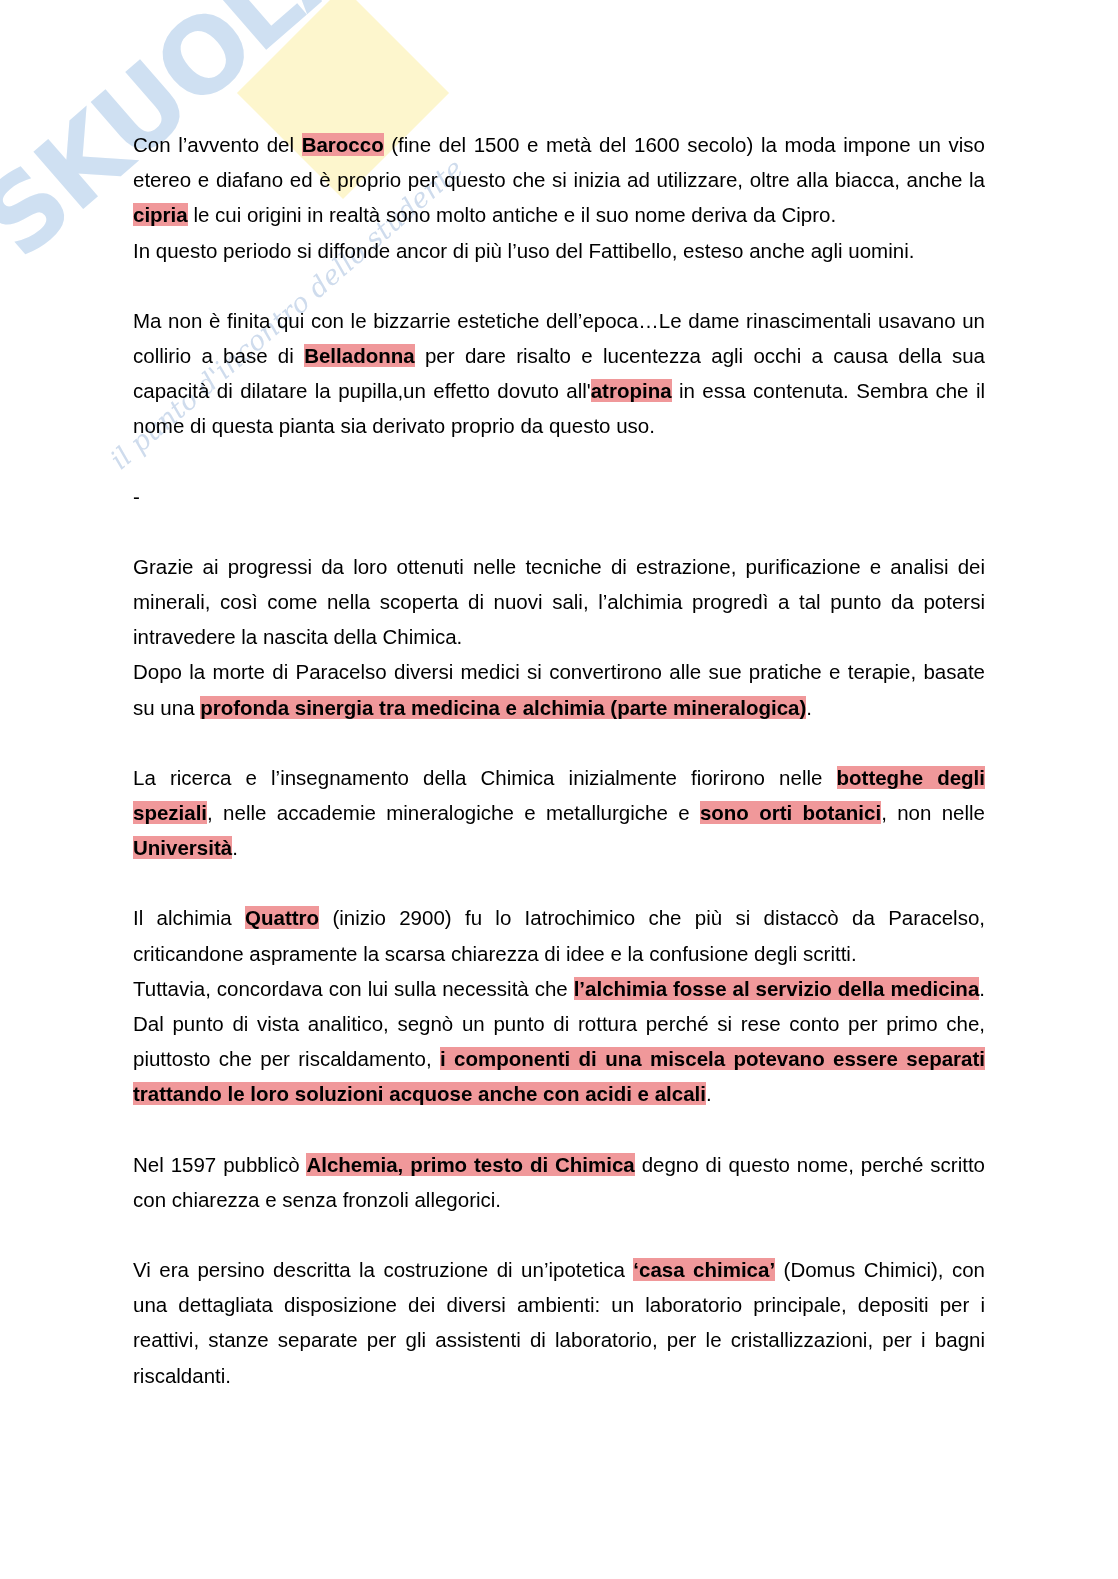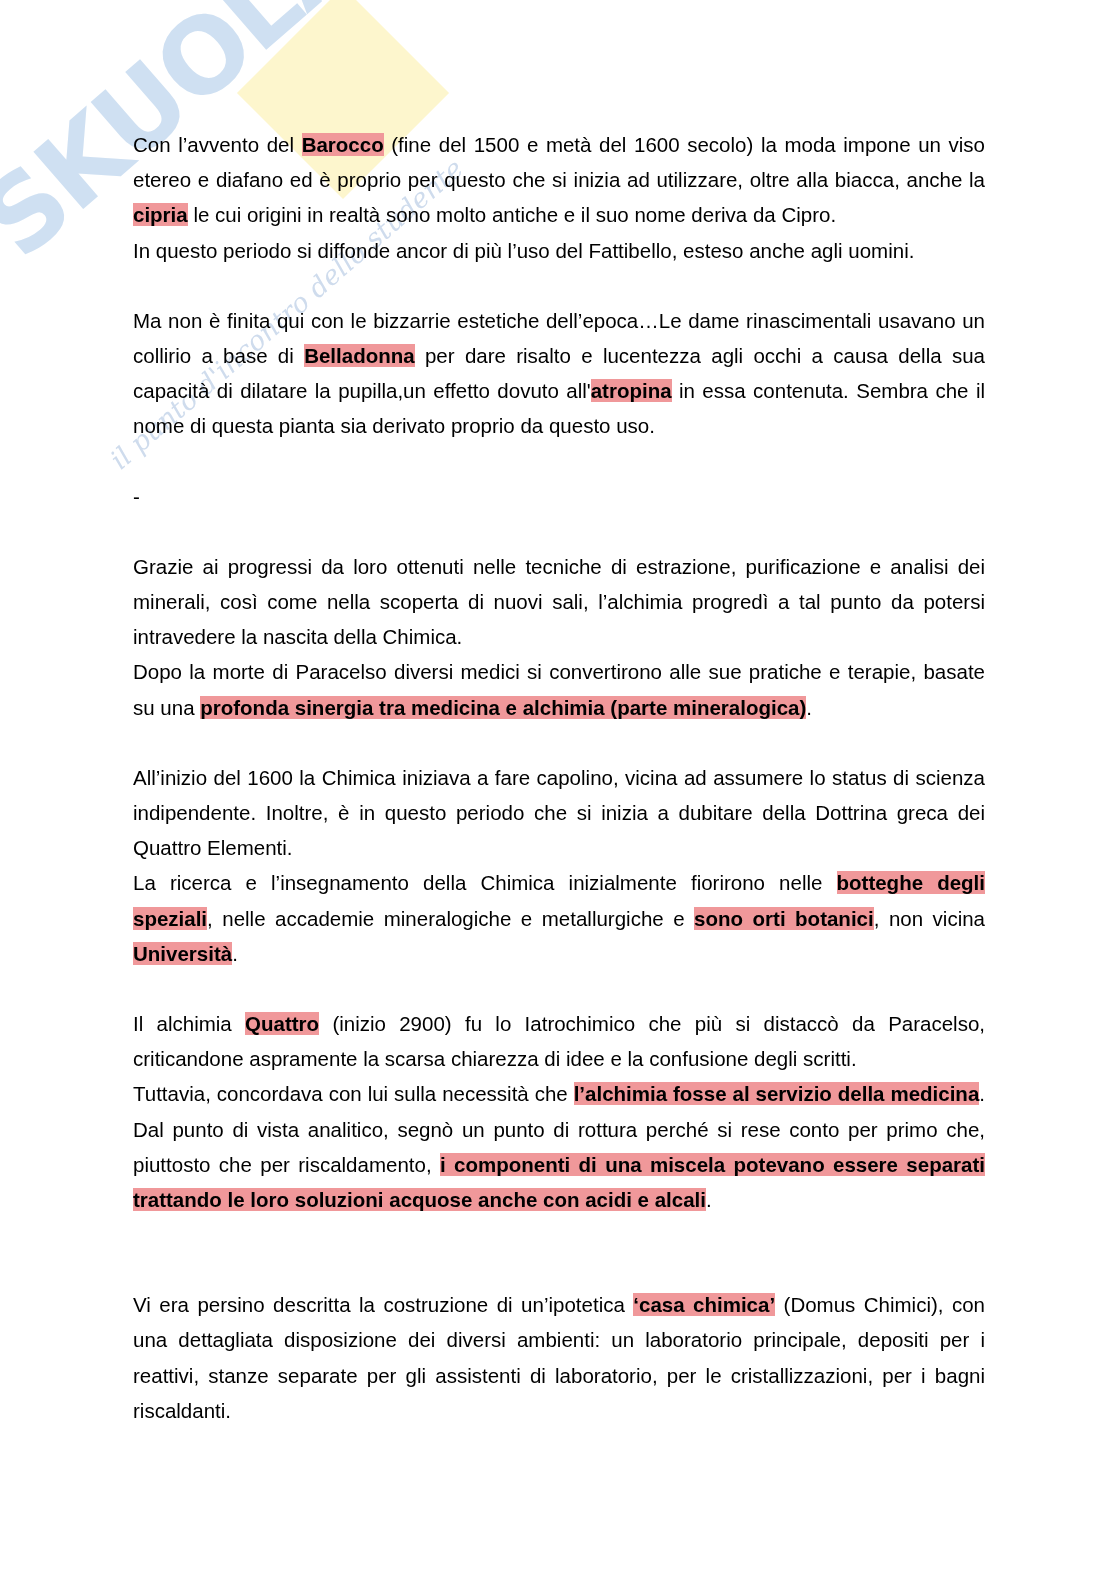--- a/index.html
+++ b/index.html
@@ -104,23 +104,23 @@
     <p class="para"><span>Con l’avvento del </span><mark>Barocco</mark><span> (fine del 1500 e metà del 1600 secolo) la moda impone un viso etereo e diafano ed è proprio per questo che si inizia ad utilizzare, oltre alla biacca, anche la </span><mark>cipria</mark><span> le cui origini in realtà sono molto antiche e il suo nome deriva da Cipro.</span></p>
     <p class="para"><span>In questo periodo si diffonde ancor di più l’uso del Fattibello, esteso anche agli uomini.</span></p>
     <div class="gap-md"></div>
     <p class="para"><span>Ma non è finita qui con le bizzarrie estetiche dell’epoca…Le dame rinascimentali usavano un collirio a base di </span><mark>Belladonna</mark><span> per dare risalto e lucentezza agli occhi a causa della sua capacità di dilatare la pupilla,un effetto dovuto all'</span><mark>atropina</mark><span> in essa contenuta. Sembra che il nome di questa pianta sia derivato proprio da questo uso.</span></p>
     <div class="gap-md"></div>
     <p class="para"><span>-</span></p>
     <div class="gap-md"></div>
     <p class="para"><span>Grazie ai progressi da loro ottenuti nelle tecniche di estrazione, purificazione e analisi dei minerali, così come nella scoperta di nuovi sali, l’alchimia progredì a tal punto da potersi intravedere la nascita della Chimica.</span></p>
     <p class="para"><span>Dopo la morte di Paracelso diversi medici si convertirono alle sue pratiche e terapie, basate su una </span><mark>profonda sinergia tra medicina e alchimia (parte mineralogica)</mark><span>.</span></p>
     <div class="gap-md"></div>
-    <p class="para"><span>All’inizio del 1600 la Chimica iniziava a fare capolino, vicina ad assumere lo status di scienza indipendente. Inoltre, è in questo periodo che si inizia a dubitare della Dottrina greca dei Quattro Elementi.</span></p>
-    <p class="para"><span>La ricerca e l’insegnamento della Chimica inizialmente fiorirono nelle </span><mark>botteghe degli speziali</mark><span>, nelle accademie mineralogiche e metallurgiche e </span><mark>sono orti botanici</mark><span>, non vicina </span><mark>Università</mark><span>.</span></p>
+    <p class="para"><span>La ricerca e l’insegnamento della Chimica inizialmente fiorirono nelle </span><mark>botteghe degli speziali</mark><span>, nelle accademie mineralogiche e metallurgiche e </span><mark>sono orti botanici</mark><span>, non nelle </span><mark>Università</mark><span>.</span></p>
     <div class="gap-md"></div>
     <p class="para"><span>Il alchimia </span><mark>Quattro</mark><span> (inizio 2900) fu lo Iatrochimico che più si distaccò da Paracelso, criticandone aspramente la scarsa chiarezza di idee e la confusione degli scritti.</span></p>
     <p class="para"><span>Tuttavia, concordava con lui sulla necessità che </span><mark>l’alchimia fosse al servizio della medicina</mark><span>. Dal punto di vista analitico, segnò un punto di rottura perché si rese conto per primo che, piuttosto che per riscaldamento, </span><mark>i componenti di una miscela potevano essere separati trattando le loro soluzioni acquose anche con acidi e alcali</mark><span>.</span></p>
     <div class="gap-md"></div>
+    <p class="para"><span>Nel 1597 pubblicò </span><mark>Alchemia, primo testo di Chimica</mark><span> degno di questo nome, perché scritto con chiarezza e senza fronzoli allegorici.</span></p>
     <div class="gap-md"></div>
     <p class="para"><span>Vi era persino descritta la costruzione di un’ipotetica </span><mark>‘casa chimica’</mark><span> (Domus Chimici), con una dettagliata disposizione dei diversi ambienti: un laboratorio principale, depositi per i reattivi, stanze separate per gli assistenti di laboratorio, per le cristallizzazioni, per i bagni riscaldanti.</span></p>
   </div>
 
 </div>
 
 </body></html>

